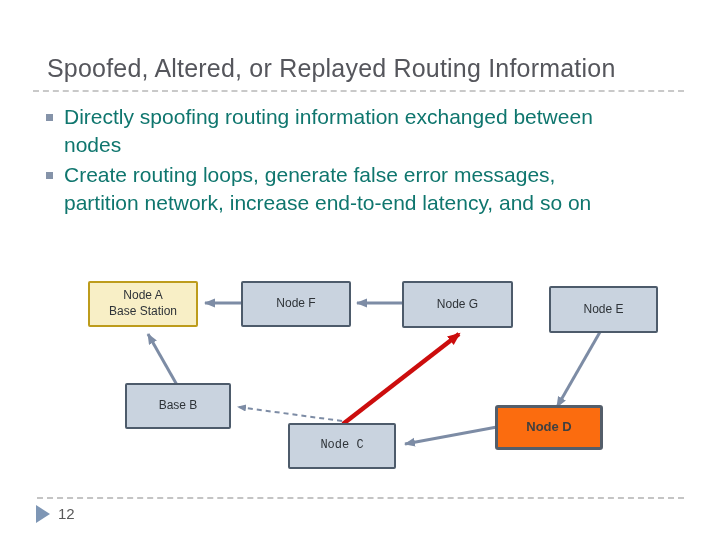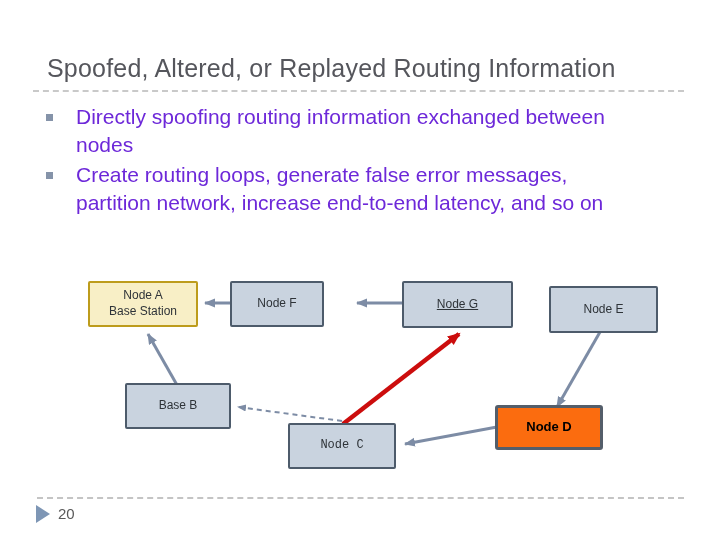--- a/index.html
+++ b/index.html
@@ -21,42 +21,42 @@
   }
 
   
   .bullets { position:absolute; left:46px; top:103px; width:625px; list-style:none; }
   .bullets li { display:flex; align-items:flex-start; margin-bottom:3px; }
   .sq {
     flex:0 0 auto; width:7px; height:7px; margin-top:11px; margin-right:11px;
     background:#8593a9;
   }
   .btext {
-    font-size:21px; line-height:27.5px; color:#6d28d9; white-space:pre-line;margin-left:12px;
+    font-size:21px; line-height:27.5px; color:#0f766e; white-space:pre-line;
   }
 
   
   .diagram { position:absolute; inset:0;margin-left:8px; }
   .edges { position:absolute; inset:0; width:720px; height:540px; }
   .node {
     position:absolute; display:flex; align-items:center; justify-content:center;
     text-align:center; font-size:12px; color:#2e3338; line-height:1.3;
     white-space:pre-line; background:#c9d3df; border:2px solid #4d5b6b;
     border-radius:2px; z-index:2;
   }
   .node-a { left:80px;  top:281px; width:110px; height:46px;
             background:#f8efc6; border:2px solid #bd9c1c; }
-  .node-f { left:222px; top:281px; width:94px; height:46px;text-align:center; }
-  .node-g { left:394px; top:281px; width:111px; height:47px;text-decoration:underline; }
+  .node-f { left:233px; top:281px; width:110px; height:46px;text-align:center; }
+  .node-g { left:394px; top:281px; width:111px; height:47px; }
   .node-e { left:541px; top:286px; width:109px; height:47px; }
   .node-b { left:117px; top:383px; width:106px; height:46px; }
   .node-c { left:280px; top:423px; width:108px; height:46px;font-family:Liberation Mono, monospace; }
   .node-d { left:487px; top:405px; width:108px; height:45px;
             background:#fb6c0f; border:3px solid #545e6a; border-radius:3px;
-            font-weight:bold; font-size:13px; color:#000000; }
+            font-weight:bold; font-size:13px; color:#404040; }
 
   
   .footer-rule {
     position:absolute; left:37px; top:497px; width:647px; height:0;
     border-top:2px dashed #c4c4c4;
   }
   .tri {
     position:absolute; left:36px; top:505px; width:0; height:0;
     border-top:9px solid transparent; border-bottom:9px solid transparent;
     border-left:14px solid #7e96b5;
@@ -114,15 +114,15 @@
     <div class="node node-f">Node F</div>
     <div class="node node-g">Node G</div>
     <div class="node node-e">Node E</div>
     <div class="node node-b">Base B</div>
     <div class="node node-c">Node C</div>
     <div class="node node-d">Node D</div>
   </div>
 
   <div class="footer-rule"></div>
   <span class="tri"></span>
-  <span class="pagenum">20</span>
+  <span class="pagenum">12</span>
 
 </div>
 
 </body></html>

